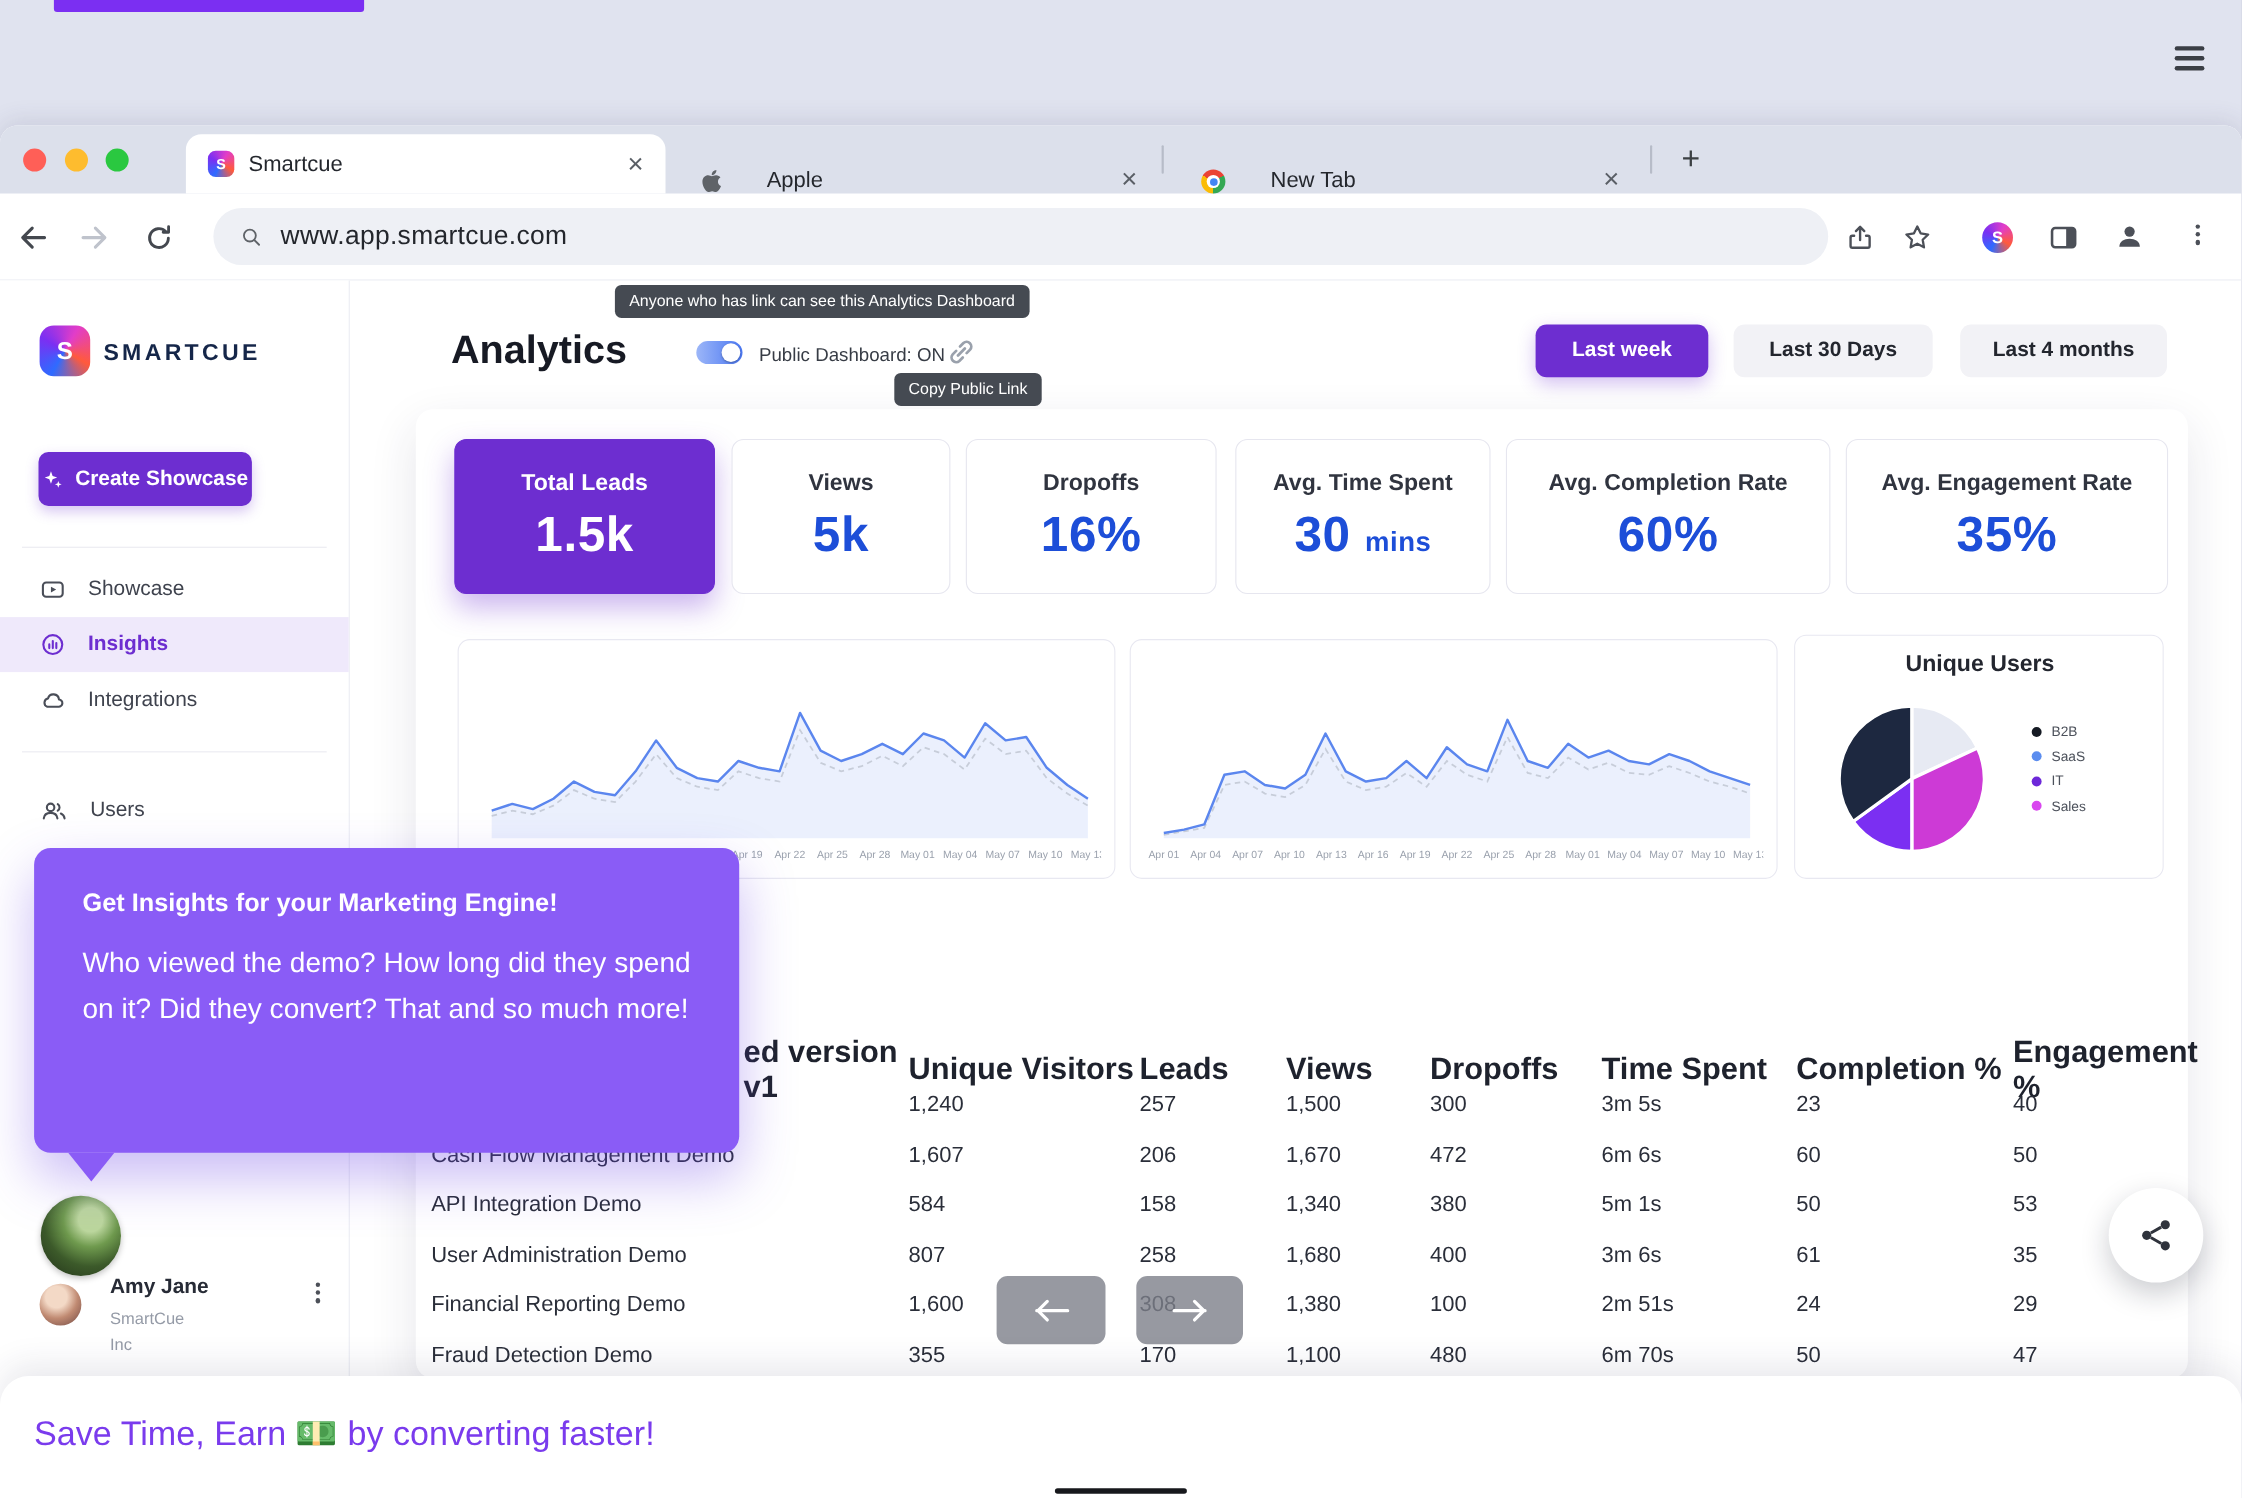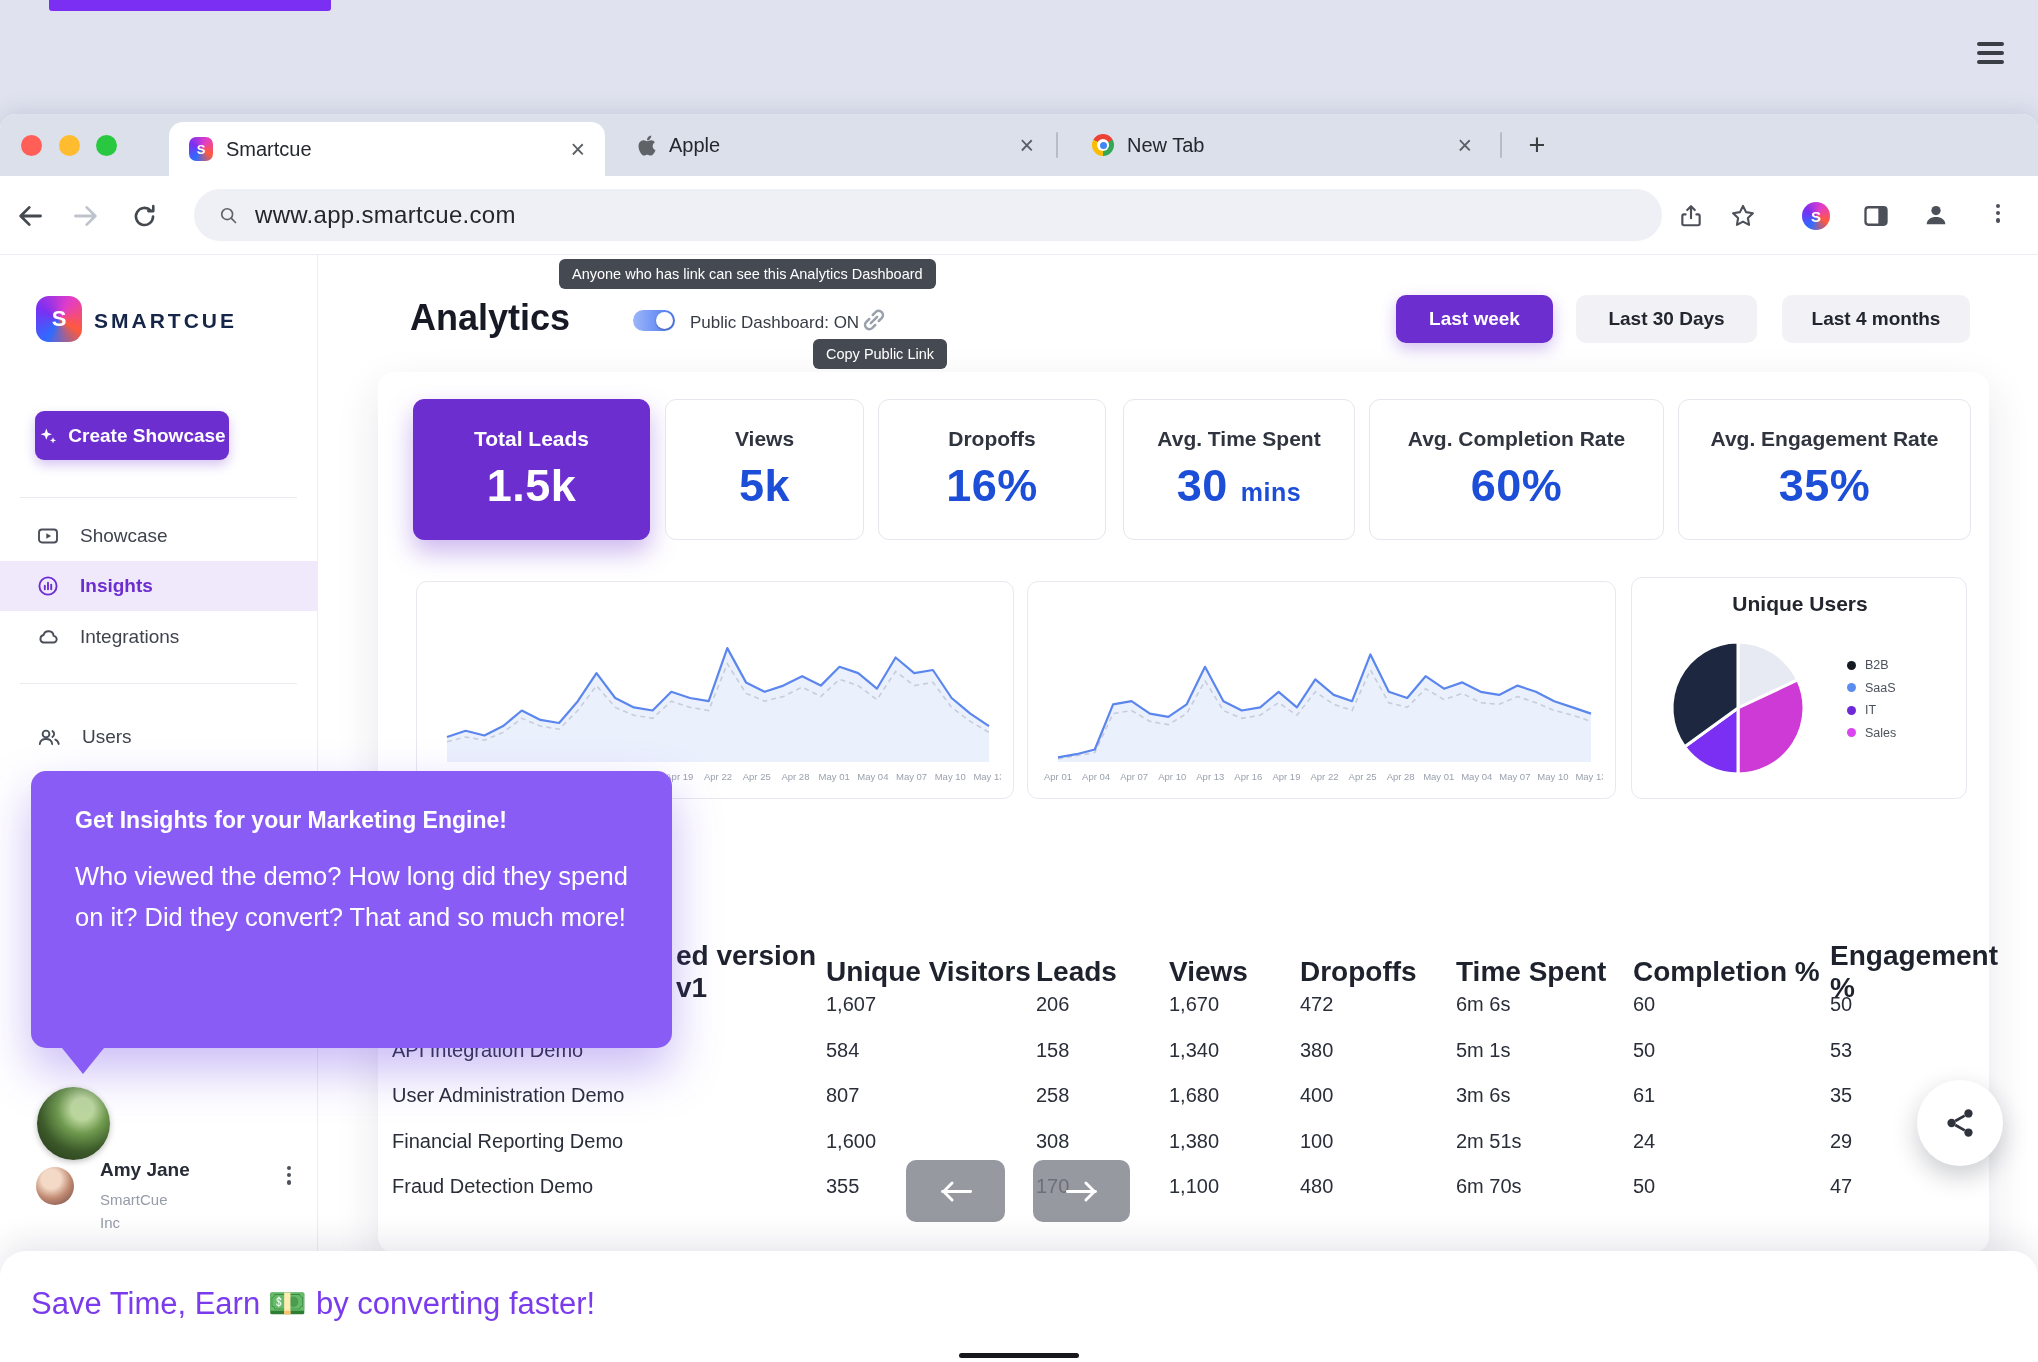--- a/index.html
+++ b/index.html
@@ -9,21 +9,21 @@
 
   
   .loader{background:#7b2ff2;border-radius:0 0 3px 3px;}
   .hamburger span{display:block;width:27px;height:3.6px;background:#3a3e45;border-radius:2px;margin-bottom:5.4px;}
 
   
   .bw{background:#fff;border-radius:16px 16px 0 0;box-shadow:0 -3px 22px rgba(55,60,100,.14);}
   .tabstrip{background:#dce0eb;border-radius:16px 16px 0 0;}
   .tl{width:21px;height:21px;border-radius:50%;z-index:6;}
   .tab-active{background:#fff;border-radius:14px 14px 0 0;display:flex;align-items:center;padding:0 20px;z-index:6;}
-  .tab-bg{display:flex;align-items:center;padding:0 20px;z-index:6;}
+  .tab-bg{display:flex;align-items:flex-end;padding:0 20px;z-index:6;gap:28px;}
   .tab-label{font-size:20px;color:#24272d;margin-left:13px;}
   .tab-close{margin-left:auto;font-size:25px;color:#5a5f66;line-height:1;cursor:default;}
   .tabdiv{width:2px;height:26px;background:#b7bcc8;border-radius:1px;z-index:6;}
   .plusbtn{display:flex;align-items:center;justify-content:center;font-size:29px;color:#3c4043;z-index:6;}
   .sc-mark{display:flex;align-items:center;justify-content:center;color:#fff;font-weight:800;background:conic-gradient(from 210deg,#2f6bff,#7b2ff2,#e23dc8,#ff5a3c,#2f6bff);border-radius:30%;}
   .chrome{position:relative;width:22px;height:22px;border-radius:50%;background:conic-gradient(from 60deg,#34a853 0 120deg,#fbbc05 0 240deg,#ea4335 0 360deg);}
   .chrome::before{content:"";position:absolute;inset:5px;background:#fff;border-radius:50%;}
   .chrome::after{content:"";position:absolute;inset:7.5px;background:#4285f4;border-radius:50%;}
   .tbtn{display:flex;align-items:center;justify-content:center;z-index:6;}
   .addr{background:#eef0f5;border-radius:26px;display:flex;align-items:center;padding:0 24px;z-index:6;}
@@ -382,20 +382,30 @@
       <div>Unique Visitors</div>
       <div>Leads</div>
       <div>Views</div>
       <div>Dropoffs</div>
       <div>Time Spent</div>
       <div>Completion %</div>
       <div>Engagement %</div>
     </div>
     <div class="t-body">
         <div class="t-row">
+          <div></div>
+          <div>1,240</div>
+          <div>257</div>
+          <div>1,500</div>
+          <div>300</div>
+          <div>3m 5s</div>
+          <div>23</div>
+          <div>40</div>
+        </div>
+        <div class="t-row">
           <div>Cash Flow Management Demo</div>
           <div>1,607</div>
           <div>206</div>
           <div>1,670</div>
           <div>472</div>
           <div>6m 6s</div>
           <div>60</div>
           <div>50</div>
         </div>
         <div class="t-row">

